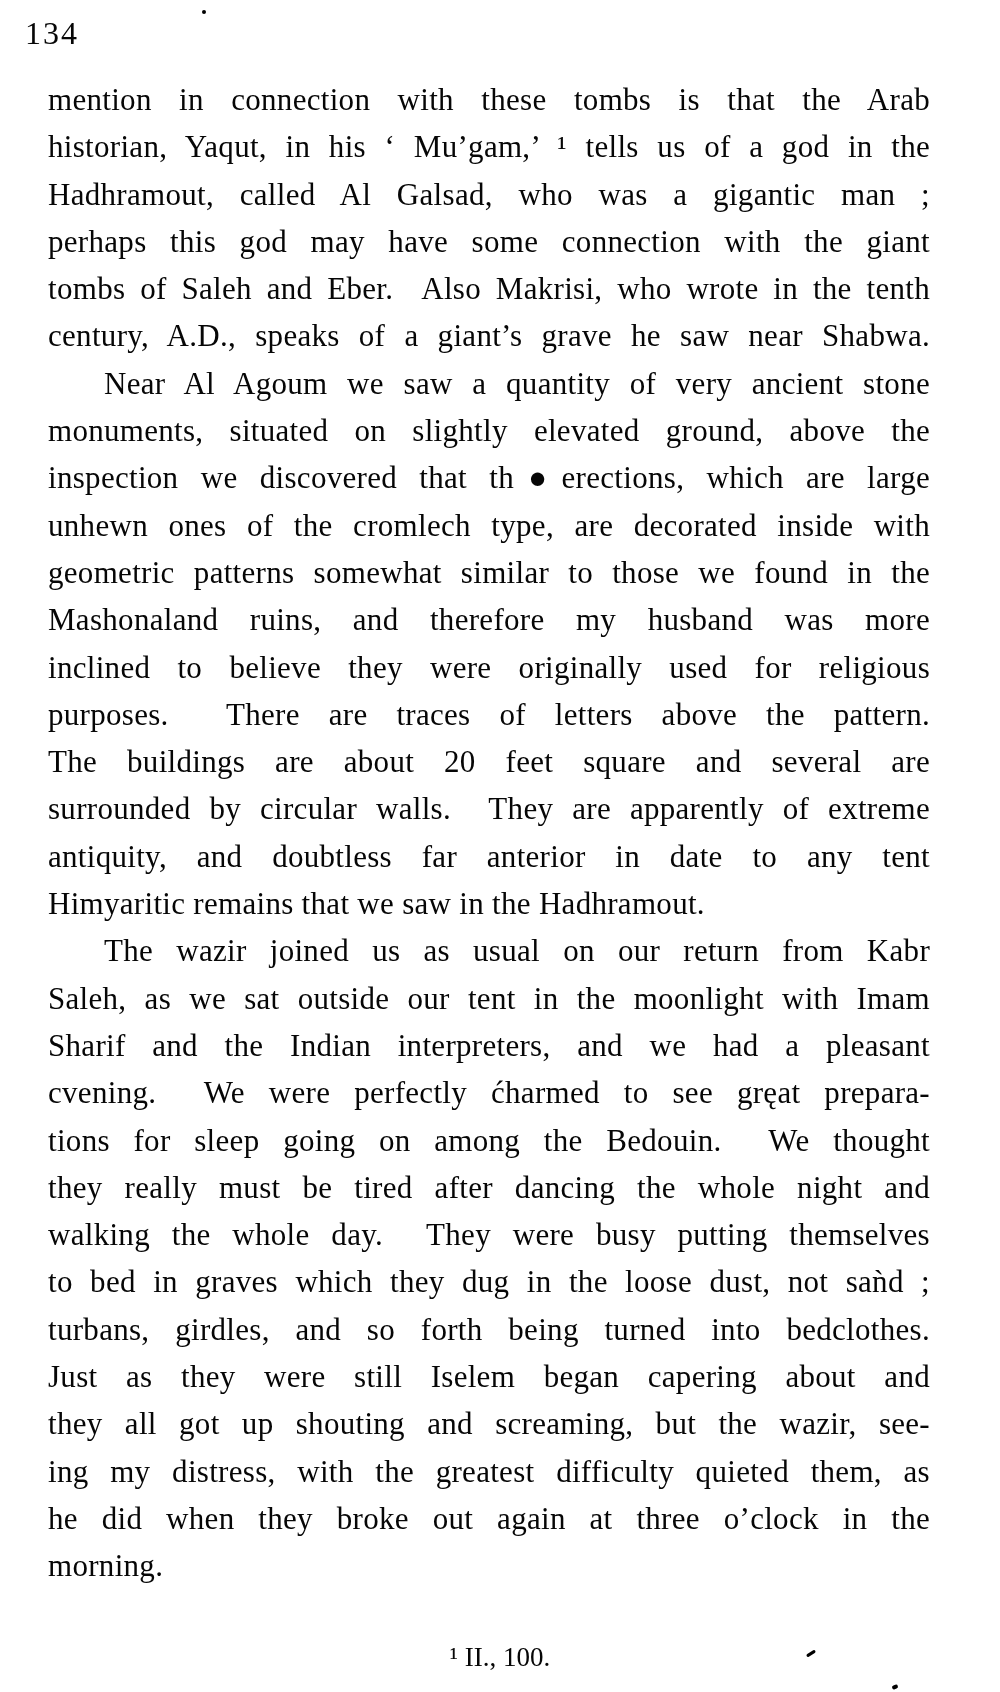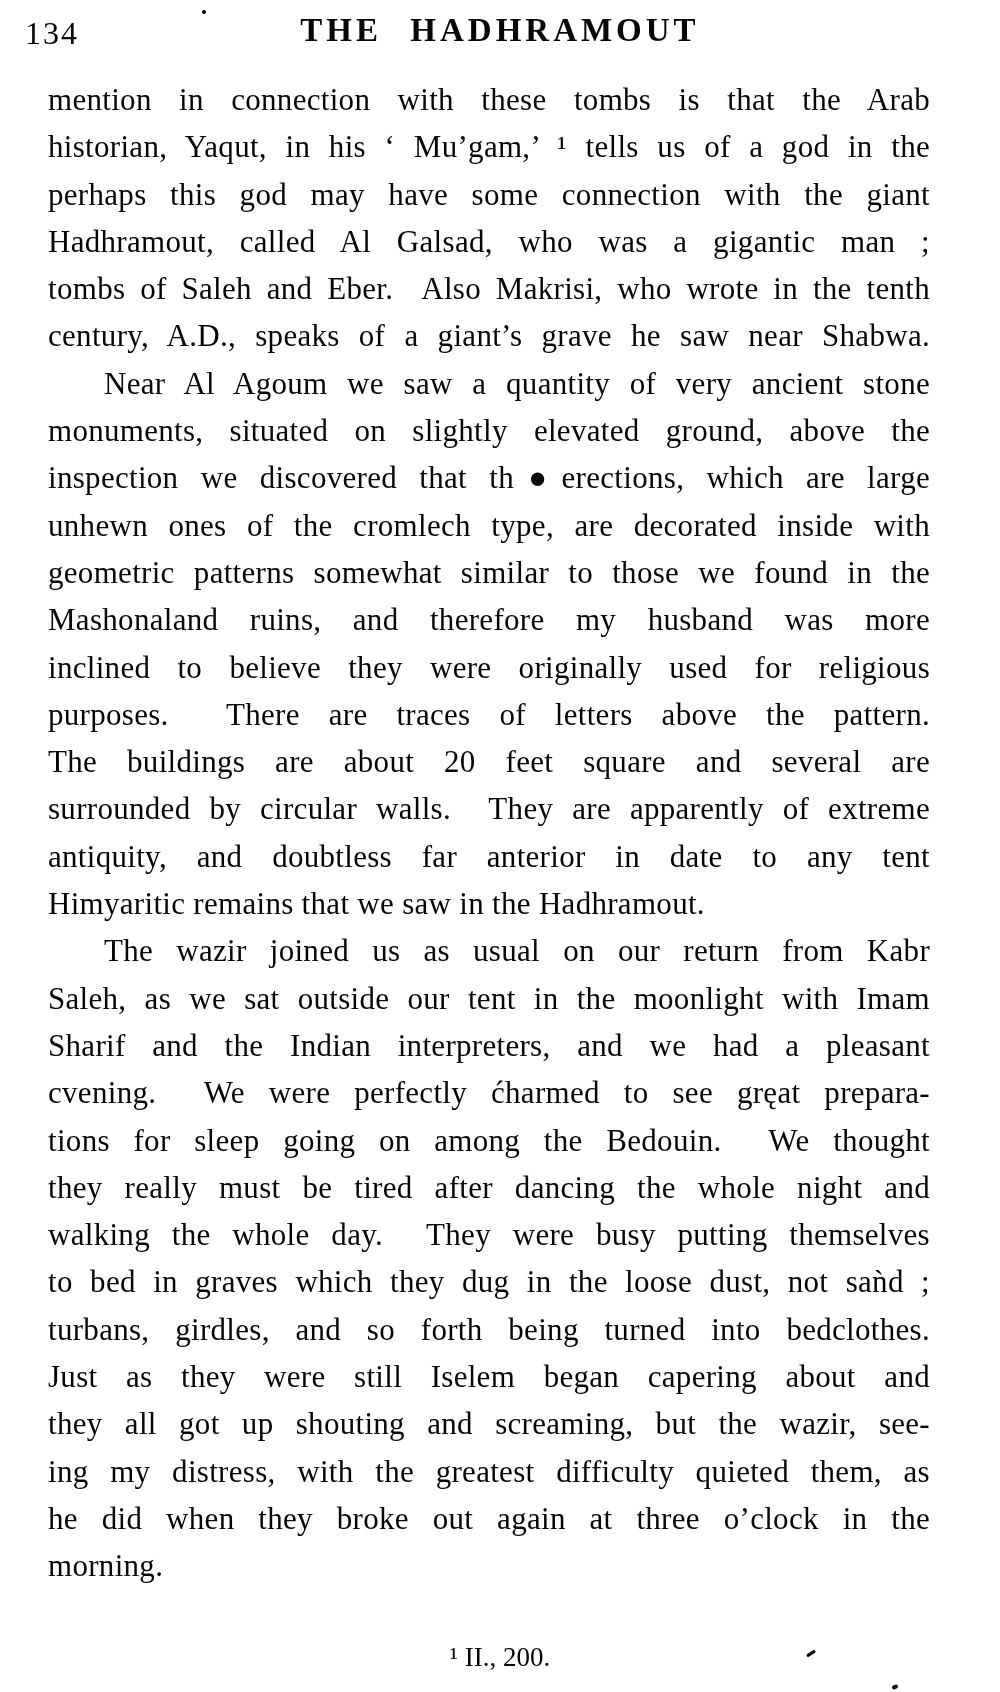--- a/index.html
+++ b/index.html
@@ -64,28 +64,27 @@
   #speck-fnote  { left: 806px; top: 1652px; width: 10px; height: 3px; border-radius: 2px; transform: rotate(-32deg); }
   #speck-corner { left: 892px; top: 1685px; width: 6px; height: 4px; border-radius: 2px; transform: rotate(-20deg); }
 </style>
 </head>
 <body>
 
 <div class="page">
 
   <div class="page-header">
     <span class="page-number">134</span>
-    <span class="running-title">THE HADHRAMOUT</span>
   </div>
 
   <div class="body-text">
       <div class="line">mention in connection with these tombs is that the Arab</div>
       <div class="line">historian, Yaqut, in his ‘ Mu’gam,’ ¹ tells us of a god in the</div>
+      <div class="line">Hadhramout, called Al Galsad, who was a gigantic man ;</div>
       <div class="line">perhaps this god may have some connection with the giant</div>
-      <div class="line">Hadhramout, called Al Galsad, who was a gigantic man ;</div>
       <div class="line">tombs of Saleh and Eber.  Also Makrisi, who wrote in the tenth</div>
       <div class="line">century, A.D., speaks of a giant’s grave he saw near Shabwa.</div>
       <div class="line indent">Near Al Agoum we saw a quantity of very ancient stone</div>
       <div class="line">monuments, situated on slightly elevated ground, above the</div>
       <div class="line">inspection we discovered that th●erections, which are large</div>
       <div class="line">unhewn ones of the cromlech type, are decorated inside with</div>
       <div class="line">geometric patterns somewhat similar to those we found in the</div>
       <div class="line">Mashonaland ruins, and therefore my husband was more</div>
       <div class="line">inclined to believe they were originally used for religious</div>
       <div class="line">purposes.  There are traces of letters above the pattern.</div>
@@ -102,19 +101,19 @@
       <div class="line">walking the whole day.  They were busy putting themselves</div>
       <div class="line">to bed in graves which they dug in the loose dust, not saǹd ;</div>
       <div class="line">turbans, girdles, and so forth being turned into bedclothes.</div>
       <div class="line">Just as they were still Iselem began capering about and</div>
       <div class="line">they all got up shouting and screaming, but the wazir, see-</div>
       <div class="line">ing my distress, with the greatest difficulty quieted them, as</div>
       <div class="line">he did when they broke out again at three o’clock in the</div>
       <div class="line last">morning.</div>
     </div>
 
-  <div class="footnote">¹ II., 200.</div>
+  <div class="footnote">¹ II., 100.</div>
 
   <div class="speck" id="speck-top"></div>
   <div class="speck" id="speck-fnote"></div>
   <div class="speck" id="speck-corner"></div>
 
 </div>
 
 </body></html>

